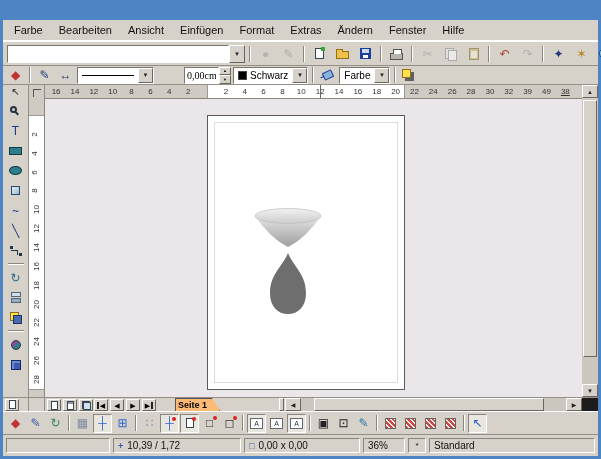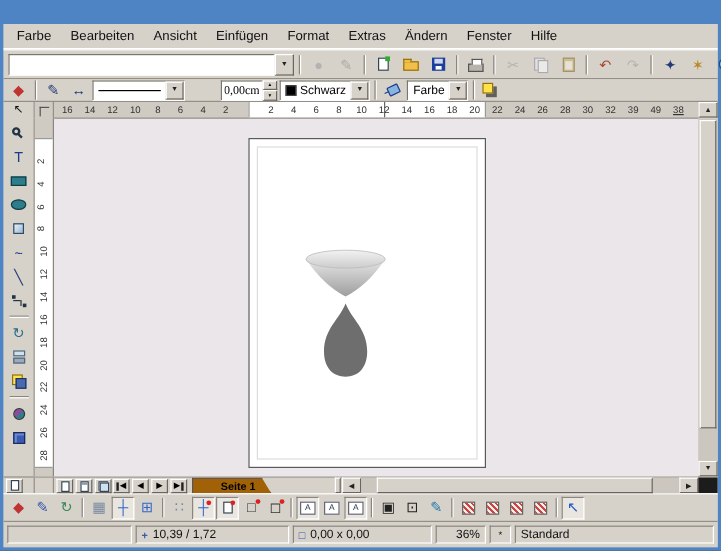--- a/index.html
+++ b/index.html
@@ -82,21 +82,21 @@
   .vscroll{width:16px;background:#cfcbc3;display:flex;flex-direction:column;}
   .vtrack{flex:1;position:relative;background:#cbc7bf;}
   .vthumb{position:absolute;top:1px;left:1px;right:1px;height:90%;background:#d6d2ca;border:1px solid;border-color:#fff #6a665e #6a665e #fff;}
   
   .bottomrow{height:14px;display:flex;background:#d6d2ca;border-top:1px solid #948f86;flex:0 0 auto;}
   .br-tool{width:26px;display:flex;align-items:center;padding-left:2px;border-right:1px solid #948f86;}
   .br-corner{width:16px;border-right:1px solid #948f86;}
   .tabstrip{width:234px;display:flex;align-items:flex-end;gap:1px;padding-left:2px;}
   .minibtn{width:14px;height:12px;background:#d6d2ca;border:1px solid;border-color:#fff #6a665e #6a665e #fff;
     display:flex;align-items:center;justify-content:center;font-size:7px;color:#222;}
-  .tab{height:13px;margin-left:3px;padding:0 12px 0 23px;background:#a16207;border:1px solid #555;border-bottom:none;
+  .tab{height:13px;margin-left:18px;padding:0 12px 0 2px;background:#fdba74;border:1px solid #555;border-bottom:none;
     font-size:9px;font-weight:bold;display:flex;align-items:center;
     clip-path:polygon(0 0,calc(100% - 8px) 0,100% 100%,0 100%);}
   .splitter{width:5px;background:#d6d2ca;border:1px solid;border-color:#fff #6a665e #6a665e #fff;margin-right:1px;}
   .hscroll{flex:1;display:flex;}
   .htrack{flex:1;position:relative;background:#cbc7bf;}
   .hthumb{position:absolute;top:0;bottom:0;left:13px;width:230px;background:#d6d2ca;border:1px solid;border-color:#fff #6a665e #6a665e #fff;}
   .br-right{width:16px;background:#1c1c1c;}
   
   .optionbar{height:24px;display:flex;align-items:center;gap:1px;padding:0 3px;background:#d6d2ca;
     border-top:1px solid #fff;border-bottom:1px solid #948f86;flex:0 0 auto;}
@@ -547,21 +547,21 @@
     <div class="statusbar">
       <div class="seg" style="width:104px"></div>
       <div class="seg" style="width:128px">
         <span class="sicon">+</span>
         <span>10,39 / 1,72</span>
       </div>
       <div class="seg" style="width:116px">
         <span class="sicon">□</span>
         <span>0,00 x 0,00</span>
       </div>
-      <div class="seg" style="width:42px;justify-content:flex-end">
+      <div class="seg" style="width:42px;justify-content:flex-start">
         <span>36%</span>
       </div>
       <div class="seg" style="width:18px;justify-content:center">
         <span style="font-size:8px">*</span>
       </div>
       <div class="seg" style="flex:1">
         <span>Standard</span>
       </div>
     </div>
 

